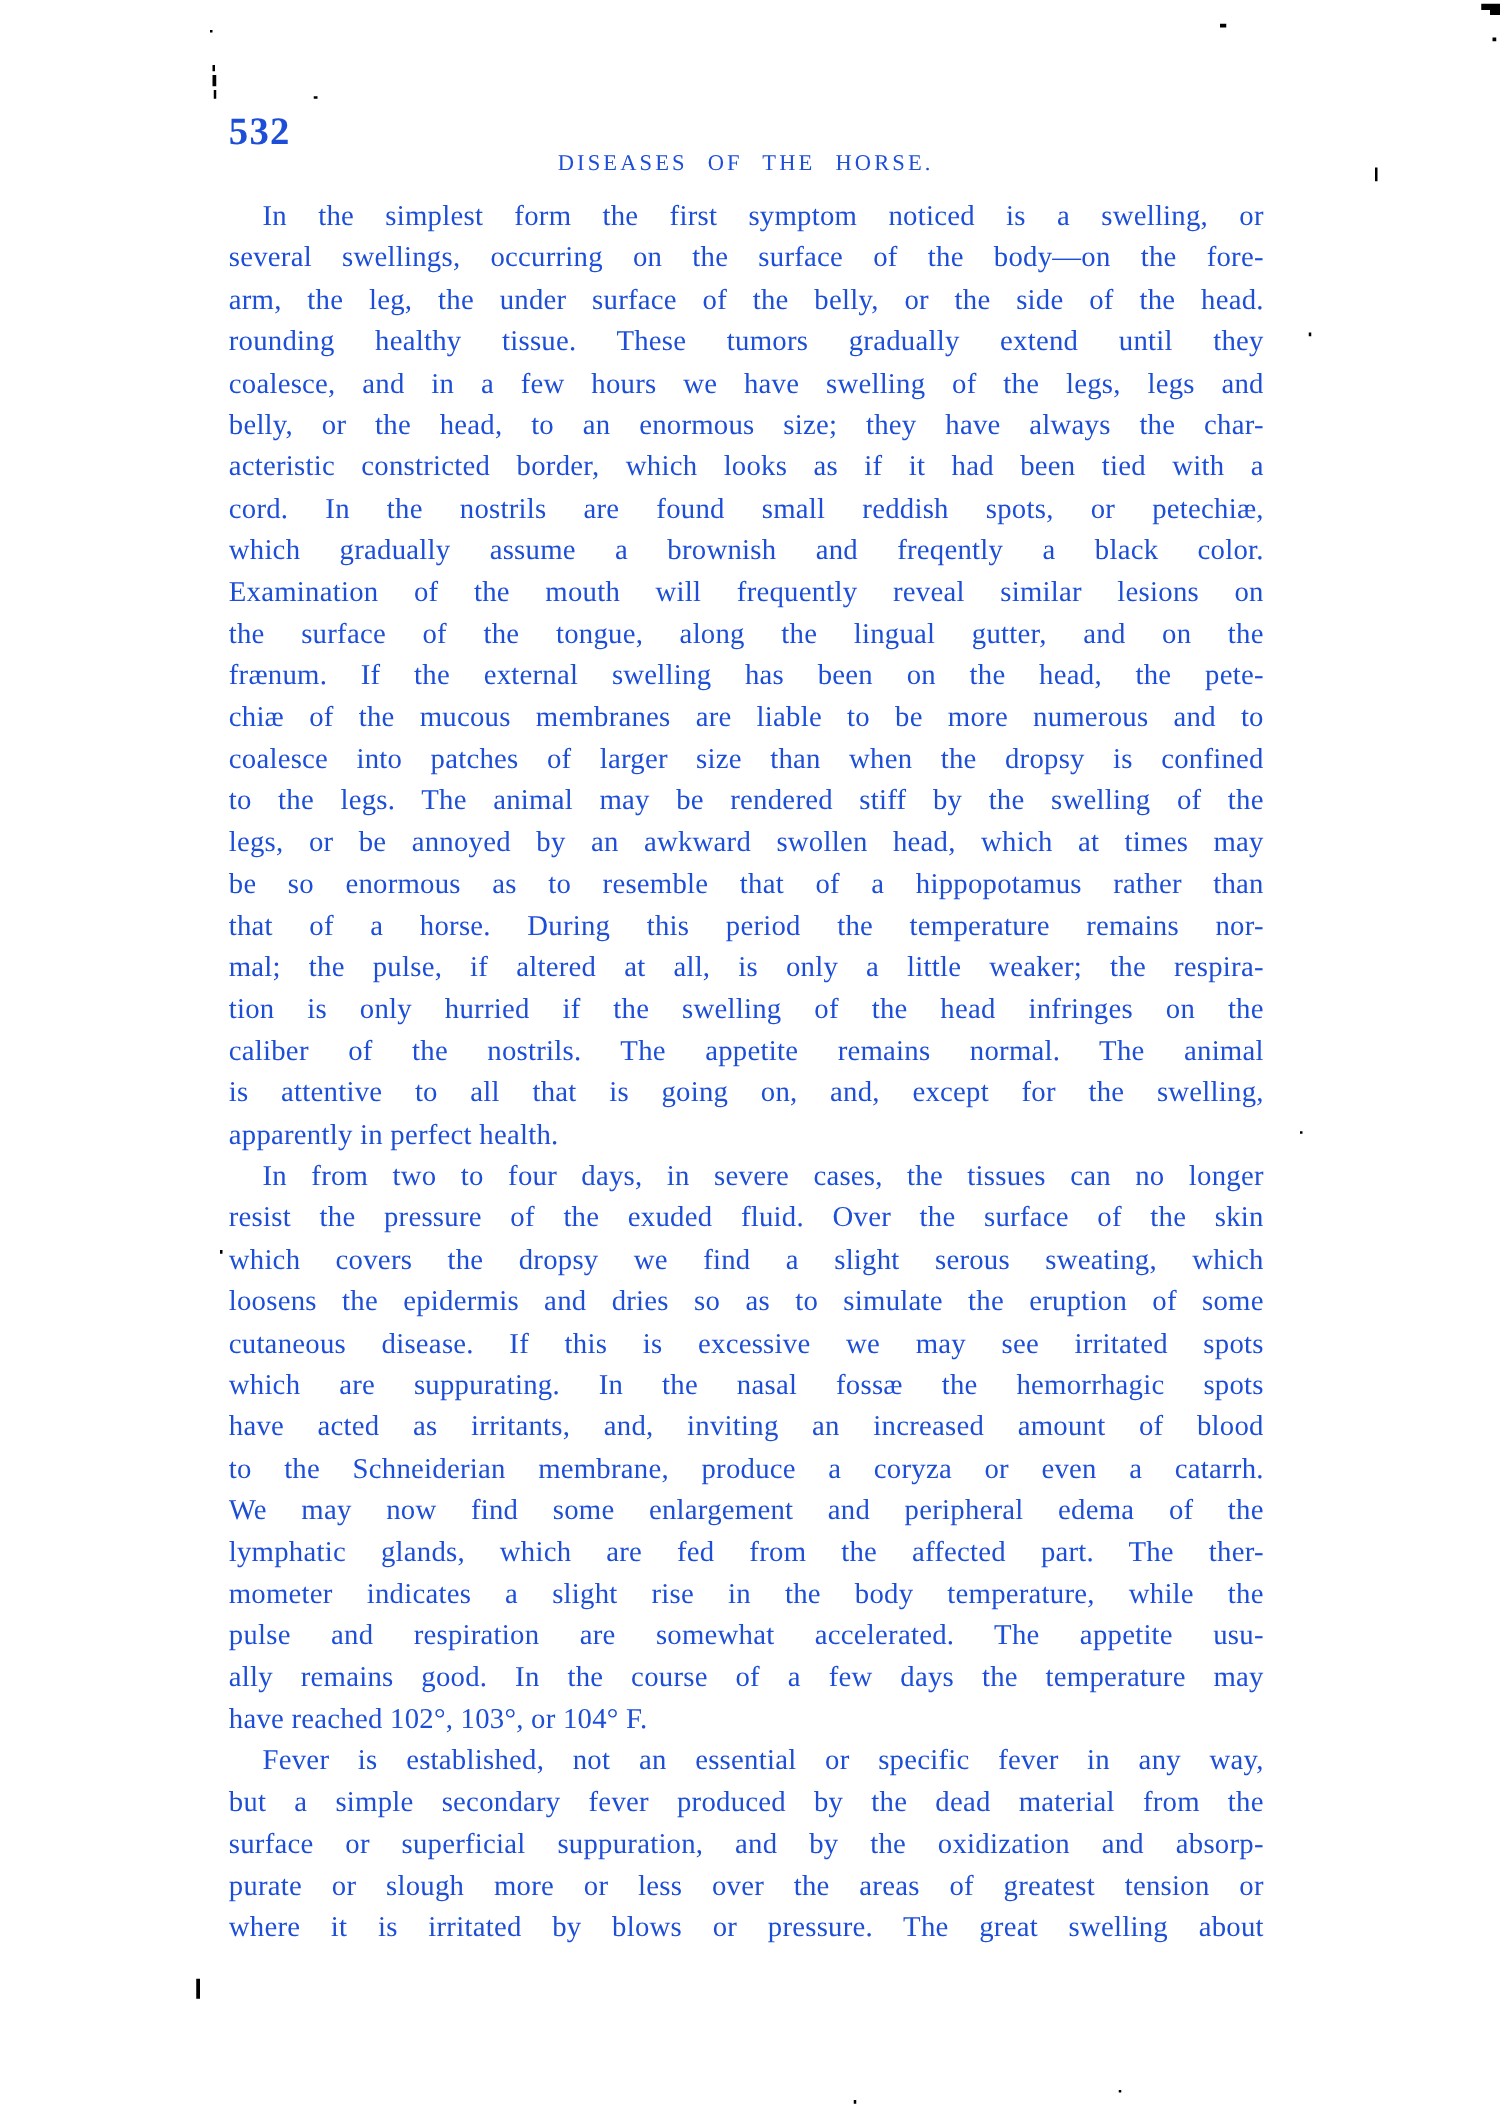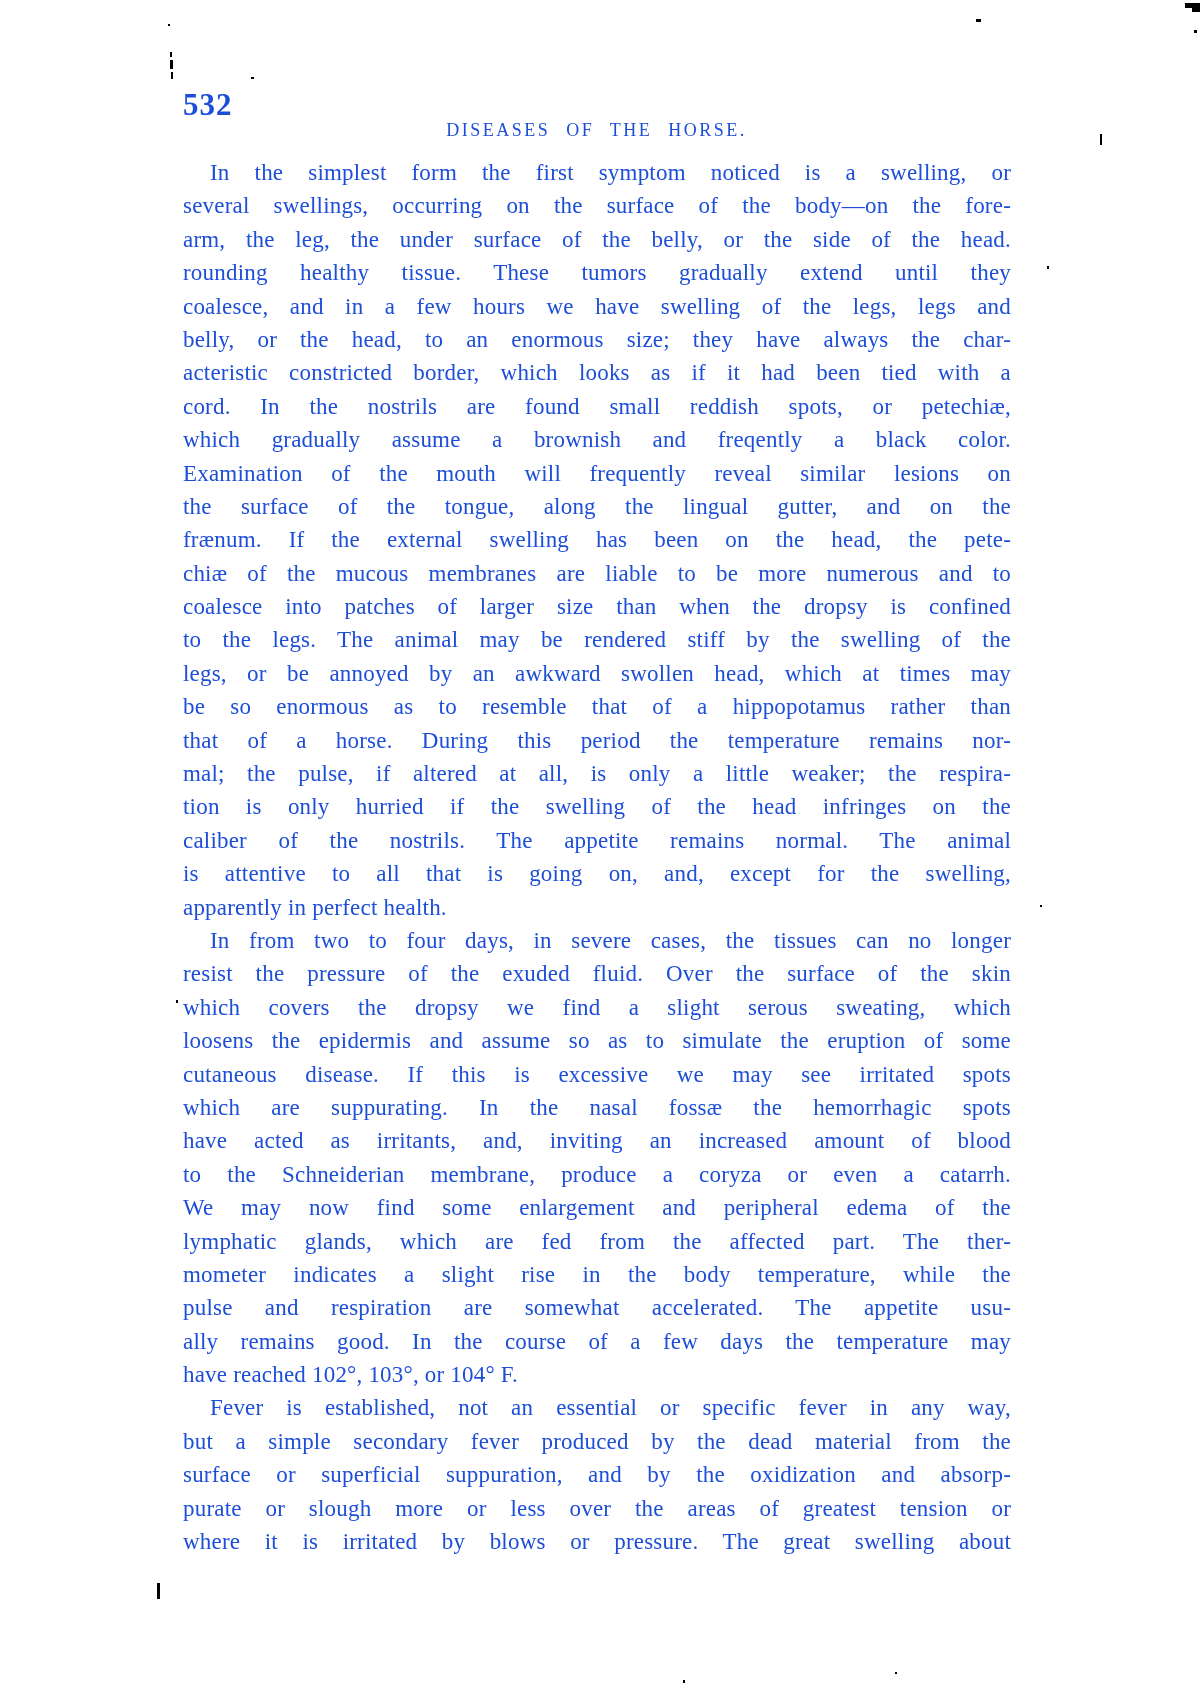--- a/index.html
+++ b/index.html
@@ -87,21 +87,21 @@
         <div class="line">mal; the pulse, if altered at all, is only a little weaker; the respira-</div>
         <div class="line">tion is only hurried if the swelling of the head infringes on the</div>
         <div class="line">caliber of the nostrils. The appetite remains normal. The animal</div>
         <div class="line">is attentive to all that is going on, and, except for the swelling,</div>
         <div class="line endline">apparently in perfect health.</div>
       </div>
       <div class="paragraph">
         <div class="line indent">In from two to four days, in severe cases, the tissues can no longer</div>
         <div class="line">resist the pressure of the exuded fluid. Over the surface of the skin</div>
         <div class="line">which covers the dropsy we find a slight serous sweating, which</div>
-        <div class="line">loosens the epidermis and assume so as to simulate the eruption of some</div>
+        <div class="line">loosens the epidermis and dries so as to simulate the eruption of some</div>
         <div class="line">cutaneous disease. If this is excessive we may see irritated spots</div>
         <div class="line">which are suppurating. In the nasal fossæ the hemorrhagic spots</div>
         <div class="line">have acted as irritants, and, inviting an increased amount of blood</div>
         <div class="line">to the Schneiderian membrane, produce a coryza or even a catarrh.</div>
         <div class="line">We may now find some enlargement and peripheral edema of the</div>
         <div class="line">lymphatic glands, which are fed from the affected part. The ther-</div>
         <div class="line">mometer indicates a slight rise in the body temperature, while the</div>
         <div class="line">pulse and respiration are somewhat accelerated. The appetite usu-</div>
         <div class="line">ally remains good. In the course of a few days the temperature may</div>
         <div class="line endline">have reached 102°, 103°, or 104° F.</div>

